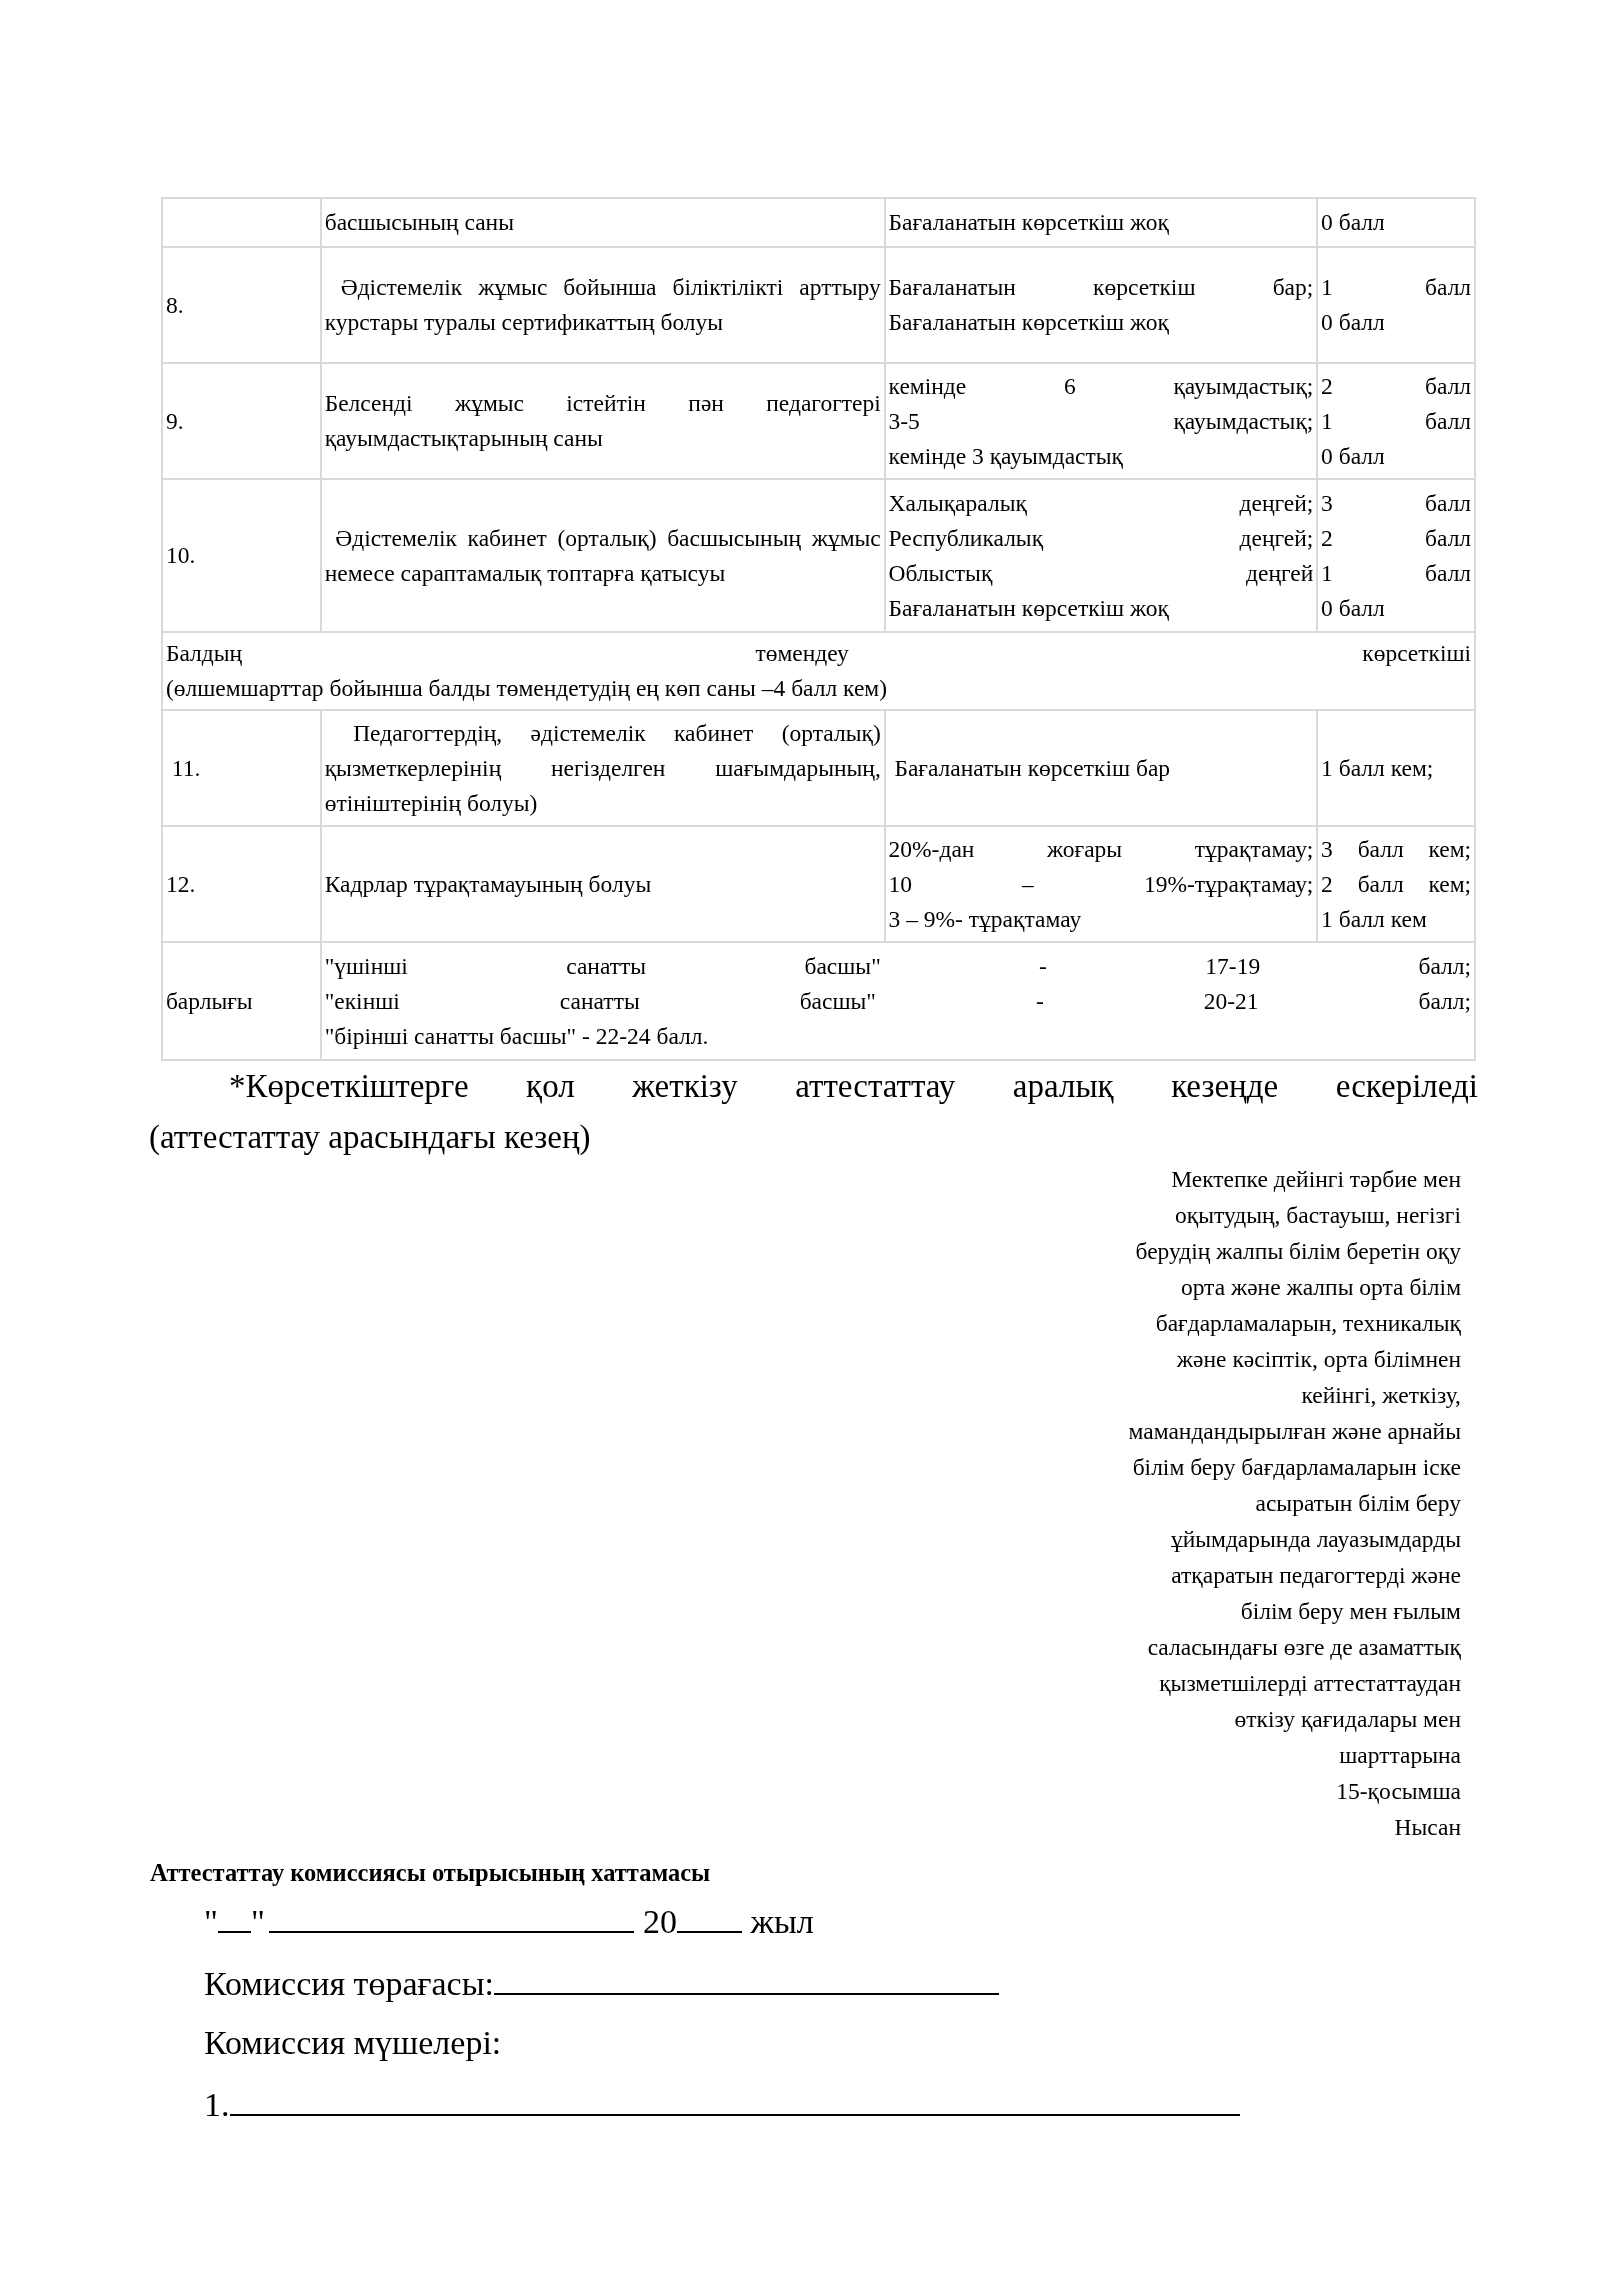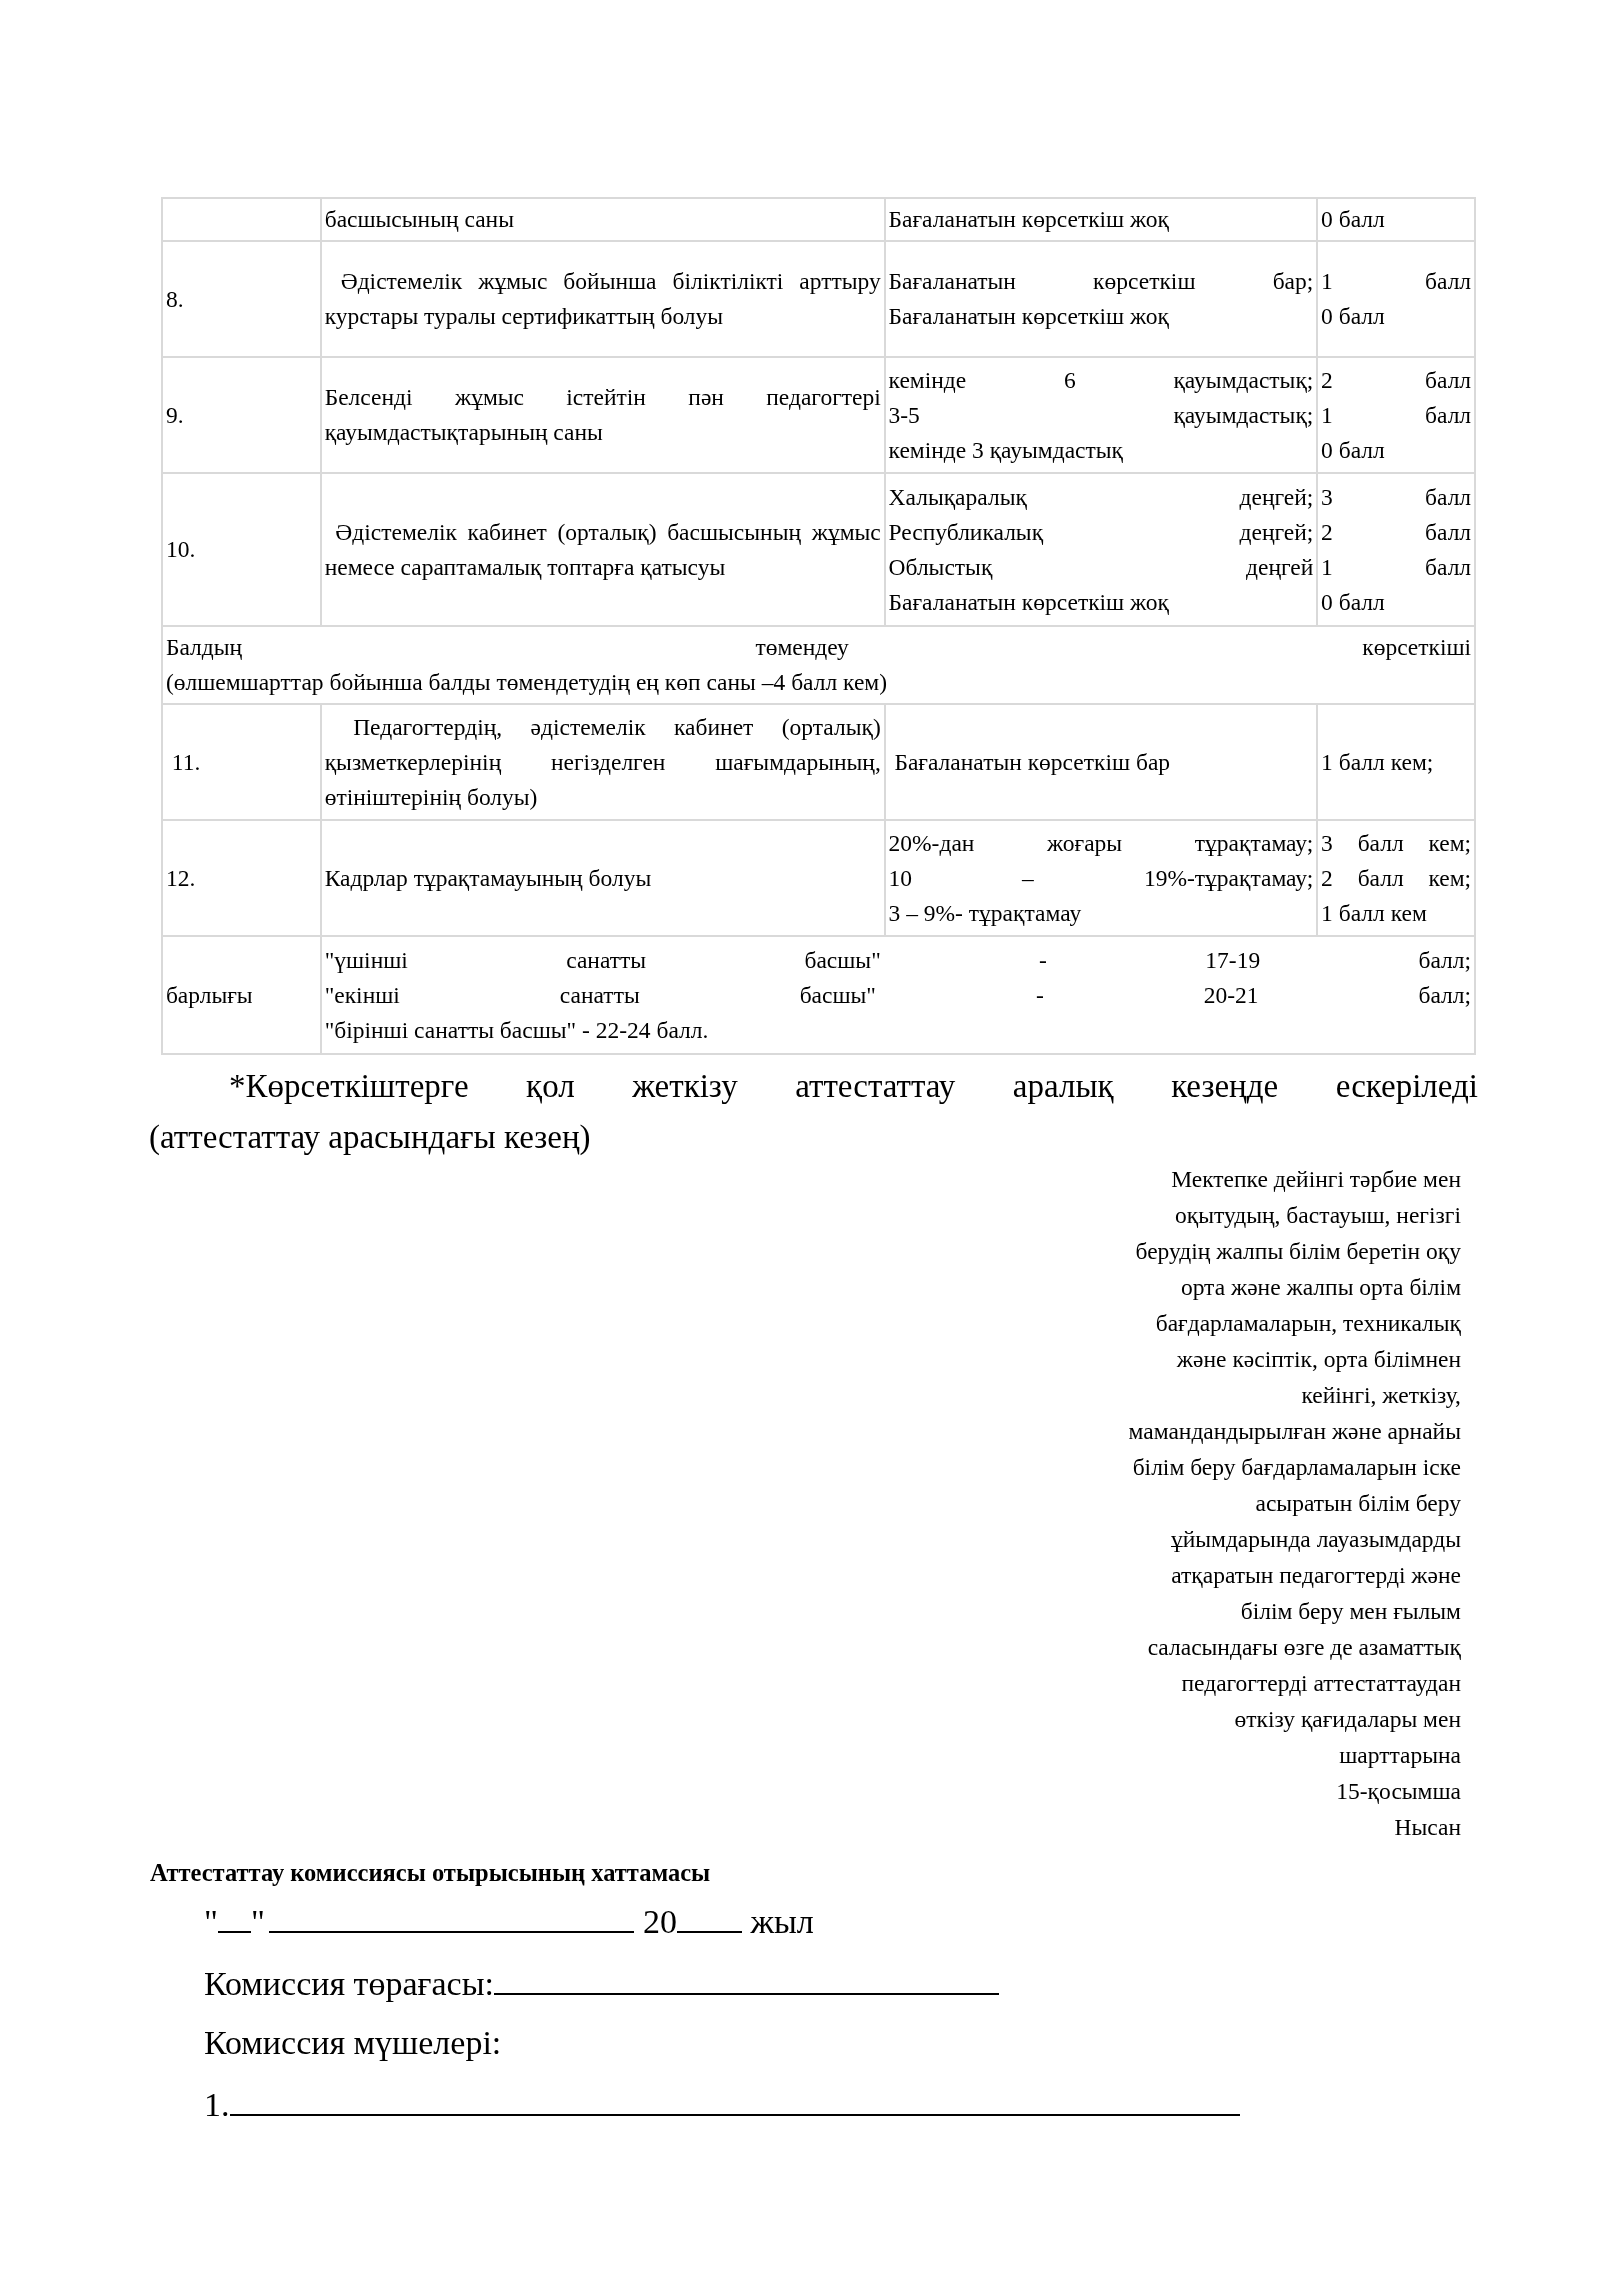--- a/index.html
+++ b/index.html
@@ -44,21 +44,21 @@
 
 <table class="tbl">
   <colgroup>
       <col class="c1">
       <col class="c2">
       <col class="c3">
       <col class="c4">
     </colgroup>
   <tbody>
 
-    <tr style="height:43px">
+    <tr style="height:49px">
       <td class="num"></td>
       <td>басшысының саны</td>
       <td>
           <span class="line-left">Бағаланатын көрсеткіш жоқ</span>
         </td>
       <td>
           <span class="line-left">0 балл</span>
         </td>
     </tr>
 
@@ -168,21 +168,21 @@
   <span>бағдарламаларын, техникалық</span>
   <span>және кәсіптік, орта білімнен</span>
   <span>кейінгі, жеткізу,</span>
   <span>мамандандырылған және арнайы</span>
   <span>білім беру бағдарламаларын іске</span>
   <span>асыратын білім беру</span>
   <span>ұйымдарында лауазымдарды</span>
   <span>атқаратын педагогтерді және</span>
   <span>білім беру мен ғылым</span>
   <span>саласындағы өзге де азаматтық</span>
-  <span>педагогтерді аттестаттаудан</span>
+  <span>қызметшілерді аттестаттаудан</span>
   <span>өткізу қағидалары мен</span>
   <span>шарттарына</span>
   <span>15-қосымша</span>
   <span>Нысан</span>
 </div>
 
 <div class="proto-title">Аттестаттау комиссиясы отырысының хаттамасы</div>
 
 <div class="form">
   <span class="row">

